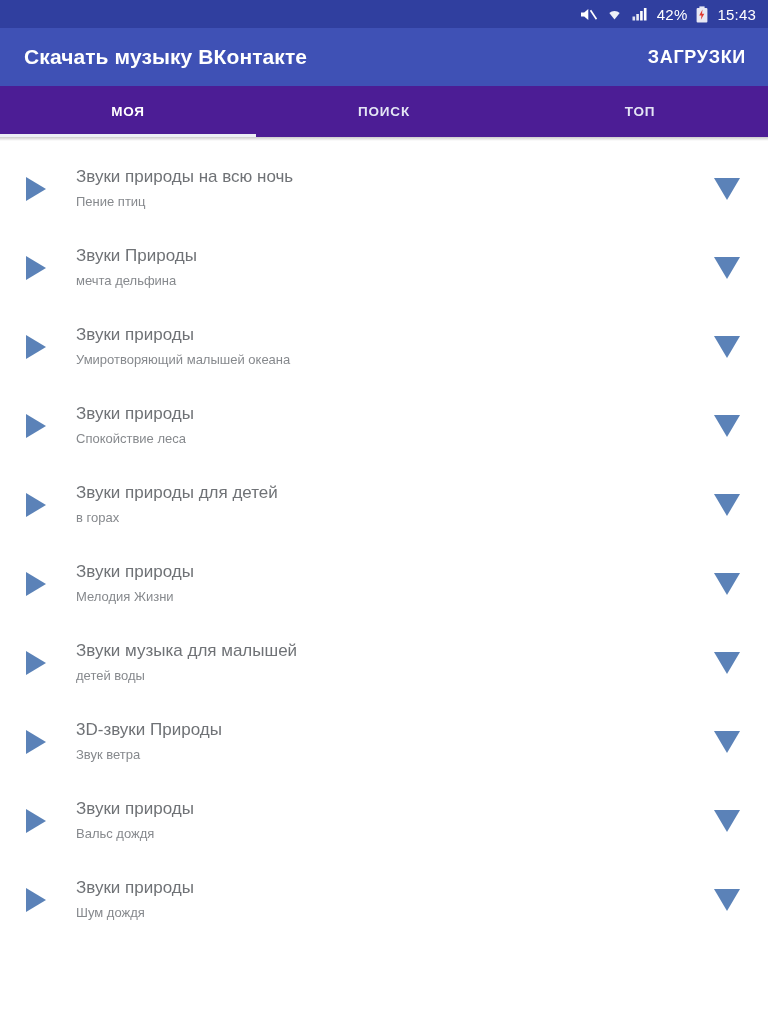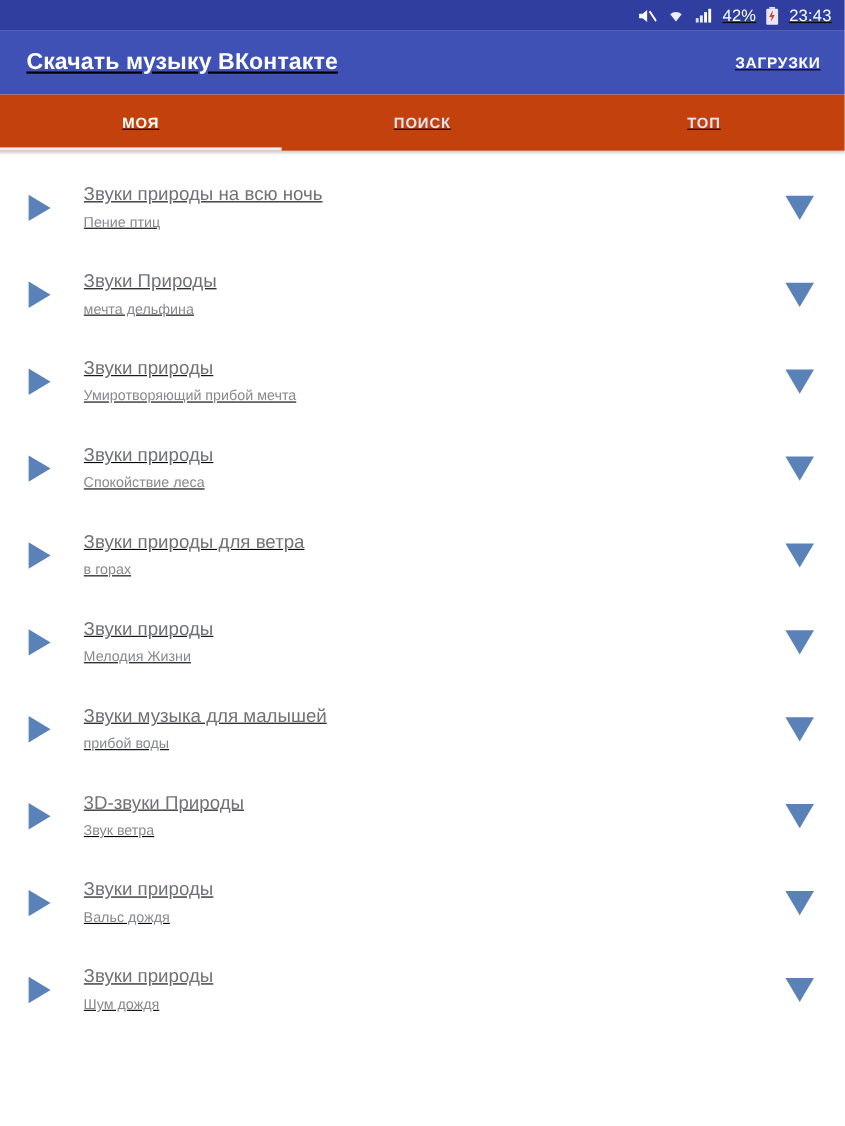--- a/index.html
+++ b/index.html
@@ -2,47 +2,47 @@
 <html><head>
 <meta charset="utf-8">
 <style>
   * { margin:0; padding:0; box-sizing:border-box; }
   html, body {
     width:768px; height:1024px;
     font-family:"Liberation Sans", sans-serif;
     background:#ffffff;
     overflow:hidden;
   }
-  .phone { width:768px; height:920px; position:relative; display:flex; flex-direction:column;text-decoration:underline; }
+  .phone { width:768px; height:920px; position:relative; display:flex; flex-direction:column; }
 
   
   .statusbar {
     height:28px; background:#303F9F; flex:0 0 28px;
     display:flex; align-items:center; justify-content:flex-end;
     padding-right:12px; gap:9px;
   }
   .statusbar .sb-text { color:#ffffff; font-size:15px; letter-spacing:.2px; line-height:1; }
   .sb-icon { display:inline-flex; align-items:center; justify-content:center; }
 
   
   .toolbar {
     height:58px; flex:0 0 58px; background:#3F51B5;
     display:flex; align-items:center; justify-content:space-between;
     padding:0 22px 0 24px;
   }
   .app-title { color:#ffffff; font-size:21px; font-weight:bold; letter-spacing:.1px; }
   .action-btn {
-    color:#ffffff; font-size:14px; font-weight:bold; letter-spacing:.7px;
+    color:#ffffff; font-size:18px; font-weight:bold; letter-spacing:.7px;
     background:none; border:none; cursor:pointer;
     font-family:"Liberation Sans", sans-serif;
   }
 
   
   .tabbar {
-    height:51px; flex:0 0 51px; background:#c2410c;
+    height:51px; flex:0 0 51px; background:#4c1d95;
     display:flex; position:relative;
   }
   .tab {
     flex:1; display:flex; align-items:center; justify-content:center;
     color:#ffffff; font-size:13.5px; font-weight:bold; letter-spacing:.8px;
     cursor:pointer; user-select:none;
   }
   .tab.inactive { color:#e3e5f4; }
   .tab-indicator {
     position:absolute; bottom:0; left:0; width:256px; height:3px;
@@ -98,21 +98,21 @@
       </svg>
     </span>
     <span class="sb-text">42%</span>
     <span class="sb-icon">
       <svg width="12" height="17" viewBox="0 0 12 17">
         <rect x="3.4" y="0.4" width="5.2" height="1.6" fill="#e8e8f4"></rect>
         <rect x="0.6" y="2" width="10.8" height="14.6" rx="1" fill="#e8e8f4"></rect>
         <path d="M6.5 3.4 L3.2 9.4 h2.3 l-0.6 4.4 3.4-6.1 H6.0 z" fill="#e03a2f"></path>
       </svg>
     </span>
-    <span class="sb-text">23:43</span>
+    <span class="sb-text">15:43</span>
   </div>
 
   <div class="toolbar">
     <span class="app-title">Скачать музыку ВКонтакте</span>
     <button class="action-btn">ЗАГРУЗКИ</button>
   </div>
 
   <div class="tabbar">
     <div class="tab">МОЯ</div>
     <div class="tab inactive">ПОИСК</div>
@@ -155,21 +155,21 @@
         </span>
       </div>
       <div class="track-row">
         <span class="play-icon">
           <svg width="26" height="28" viewBox="0 0 26 28">
             <path d="M2 2 L22 14 L2 26 Z" fill="#5B82B8"></path>
           </svg>
         </span>
         <span class="track-meta">
           <span class="track-title">Звуки природы</span>
-          <span class="track-artist">Умиротворяющий прибой мечта</span>
+          <span class="track-artist">Умиротворяющий малышей океана</span>
         </span>
         <span class="dl-icon">
           <svg width="30" height="26" viewBox="0 0 30 26">
             <path d="M2 2 L28 2 L15 24 Z" fill="#5B82B8"></path>
           </svg>
         </span>
       </div>
       <div class="track-row">
         <span class="play-icon">
           <svg width="26" height="28" viewBox="0 0 26 28">
@@ -186,21 +186,21 @@
           </svg>
         </span>
       </div>
       <div class="track-row">
         <span class="play-icon">
           <svg width="26" height="28" viewBox="0 0 26 28">
             <path d="M2 2 L22 14 L2 26 Z" fill="#5B82B8"></path>
           </svg>
         </span>
         <span class="track-meta">
-          <span class="track-title">Звуки природы для ветра</span>
+          <span class="track-title">Звуки природы для детей</span>
           <span class="track-artist">в горах</span>
         </span>
         <span class="dl-icon">
           <svg width="30" height="26" viewBox="0 0 30 26">
             <path d="M2 2 L28 2 L15 24 Z" fill="#5B82B8"></path>
           </svg>
         </span>
       </div>
       <div class="track-row">
         <span class="play-icon">
@@ -219,21 +219,21 @@
         </span>
       </div>
       <div class="track-row">
         <span class="play-icon">
           <svg width="26" height="28" viewBox="0 0 26 28">
             <path d="M2 2 L22 14 L2 26 Z" fill="#5B82B8"></path>
           </svg>
         </span>
         <span class="track-meta">
           <span class="track-title">Звуки музыка для малышей</span>
-          <span class="track-artist">прибой воды</span>
+          <span class="track-artist">детей воды</span>
         </span>
         <span class="dl-icon">
           <svg width="30" height="26" viewBox="0 0 30 26">
             <path d="M2 2 L28 2 L15 24 Z" fill="#5B82B8"></path>
           </svg>
         </span>
       </div>
       <div class="track-row">
         <span class="play-icon">
           <svg width="26" height="28" viewBox="0 0 26 28">

